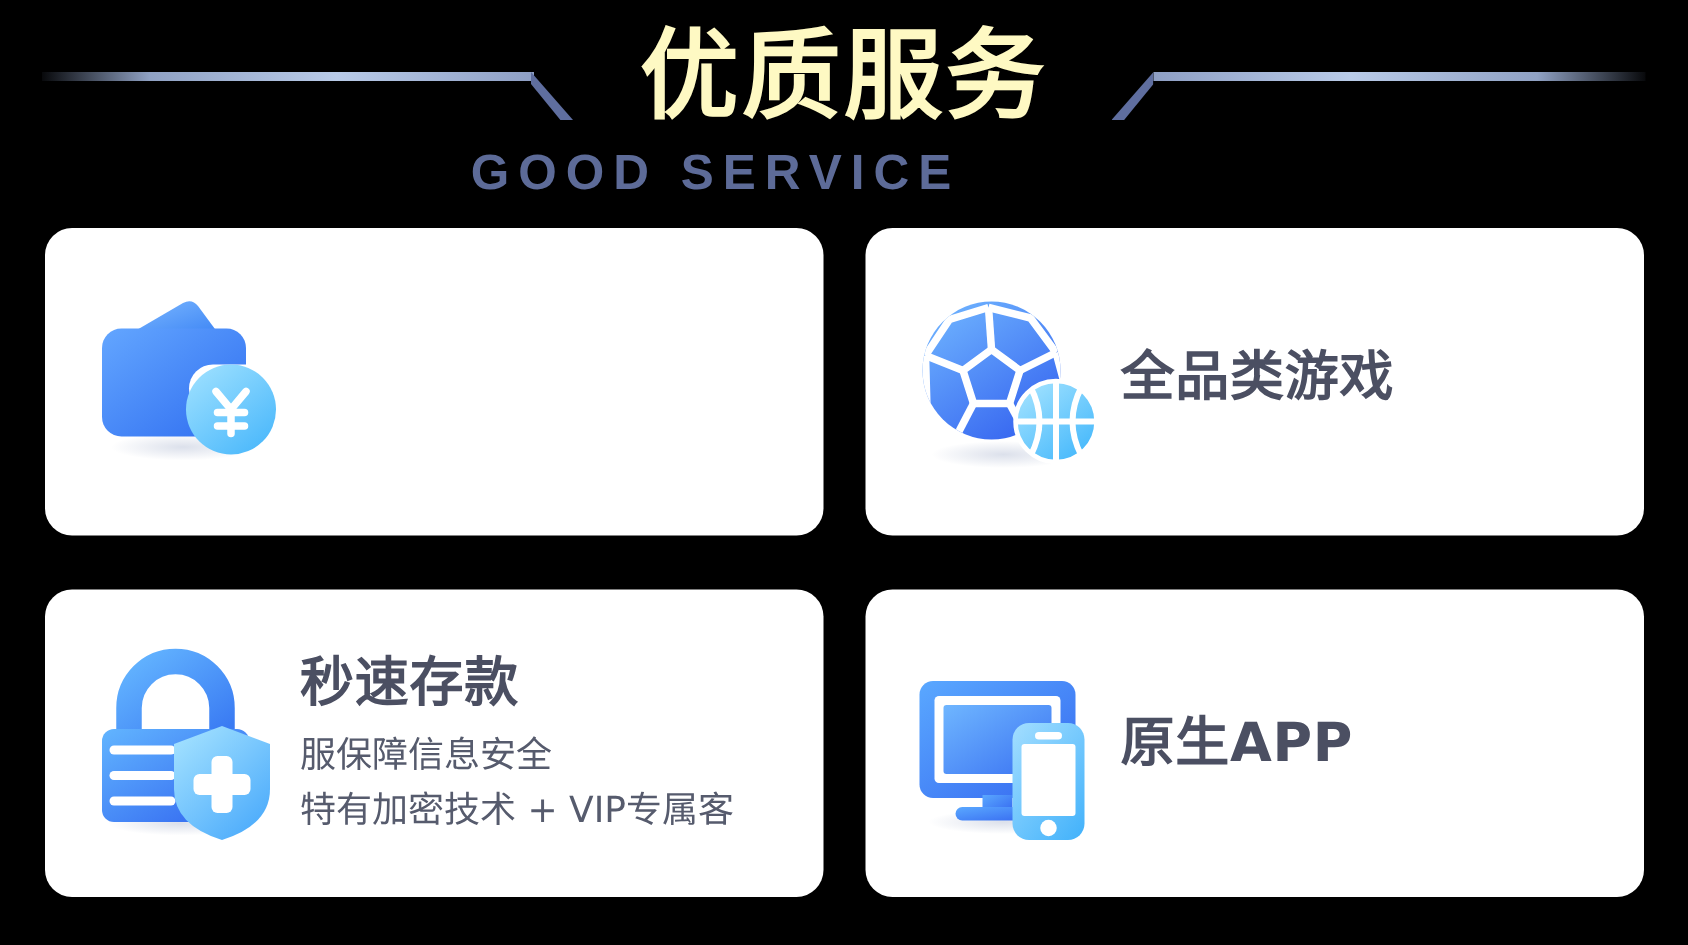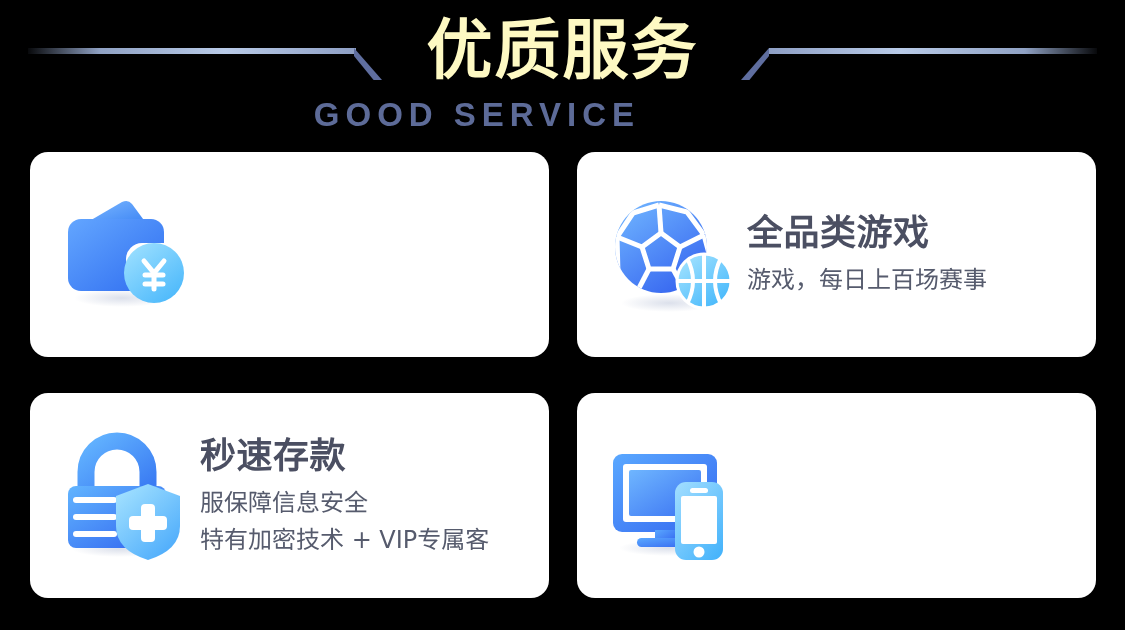--- a/index.html
+++ b/index.html
@@ -269,21 +269,20 @@
             <path d="M74 96 H128"></path>
             <path d="M84 73 Q96 96 84 119"></path>
             <path d="M118 73 Q106 96 118 119"></path>
           </g>
           <circle cx="101" cy="96" r="27" fill="none" stroke="#ffffff" stroke-width="3"></circle>
         </svg>
       </div>
       <div class="card-text">
         <div class="card-title">全品类游戏</div>
         <div class="card-desc">
-          <span class="line">游戏，每日上百场赛事</span>
         </div>
       </div>
     </div>
 
     <div class="card two-line">
       <div class="card-icon">
         <svg viewBox="0 0 140 140" xmlns="http://www.w3.org/2000/svg">
           <defs>
             <linearGradient id="lgA" x1="0" y1="0" x2="1" y2="1">
               <stop offset="0" stop-color="#63b4ff"></stop>
@@ -354,17 +353,18 @@
           <rect x="26" y="44" width="72" height="46" rx="2" fill="url(#mgB)"></rect>
           <rect x="52" y="104" width="20" height="12" fill="url(#mgA)"></rect>
           <rect x="34" y="112" width="56" height="9" rx="4.5" fill="url(#mgA)"></rect>
           <rect x="72" y="56" width="48" height="78" rx="11" fill="url(#mgC)"></rect>
           <rect x="78" y="70" width="36" height="48" rx="2" fill="#ffffff"></rect>
           <rect x="87" y="62" width="18" height="5" rx="2.5" fill="#ffffff"></rect>
           <circle cx="96" cy="126" r="5.5" fill="#ffffff"></circle>
         </svg>
       </div>
       <div class="card-text">
+        <div class="card-title">原生APP</div>
       </div>
     </div>
 
   </div>
 </div>
 
 </body></html>

